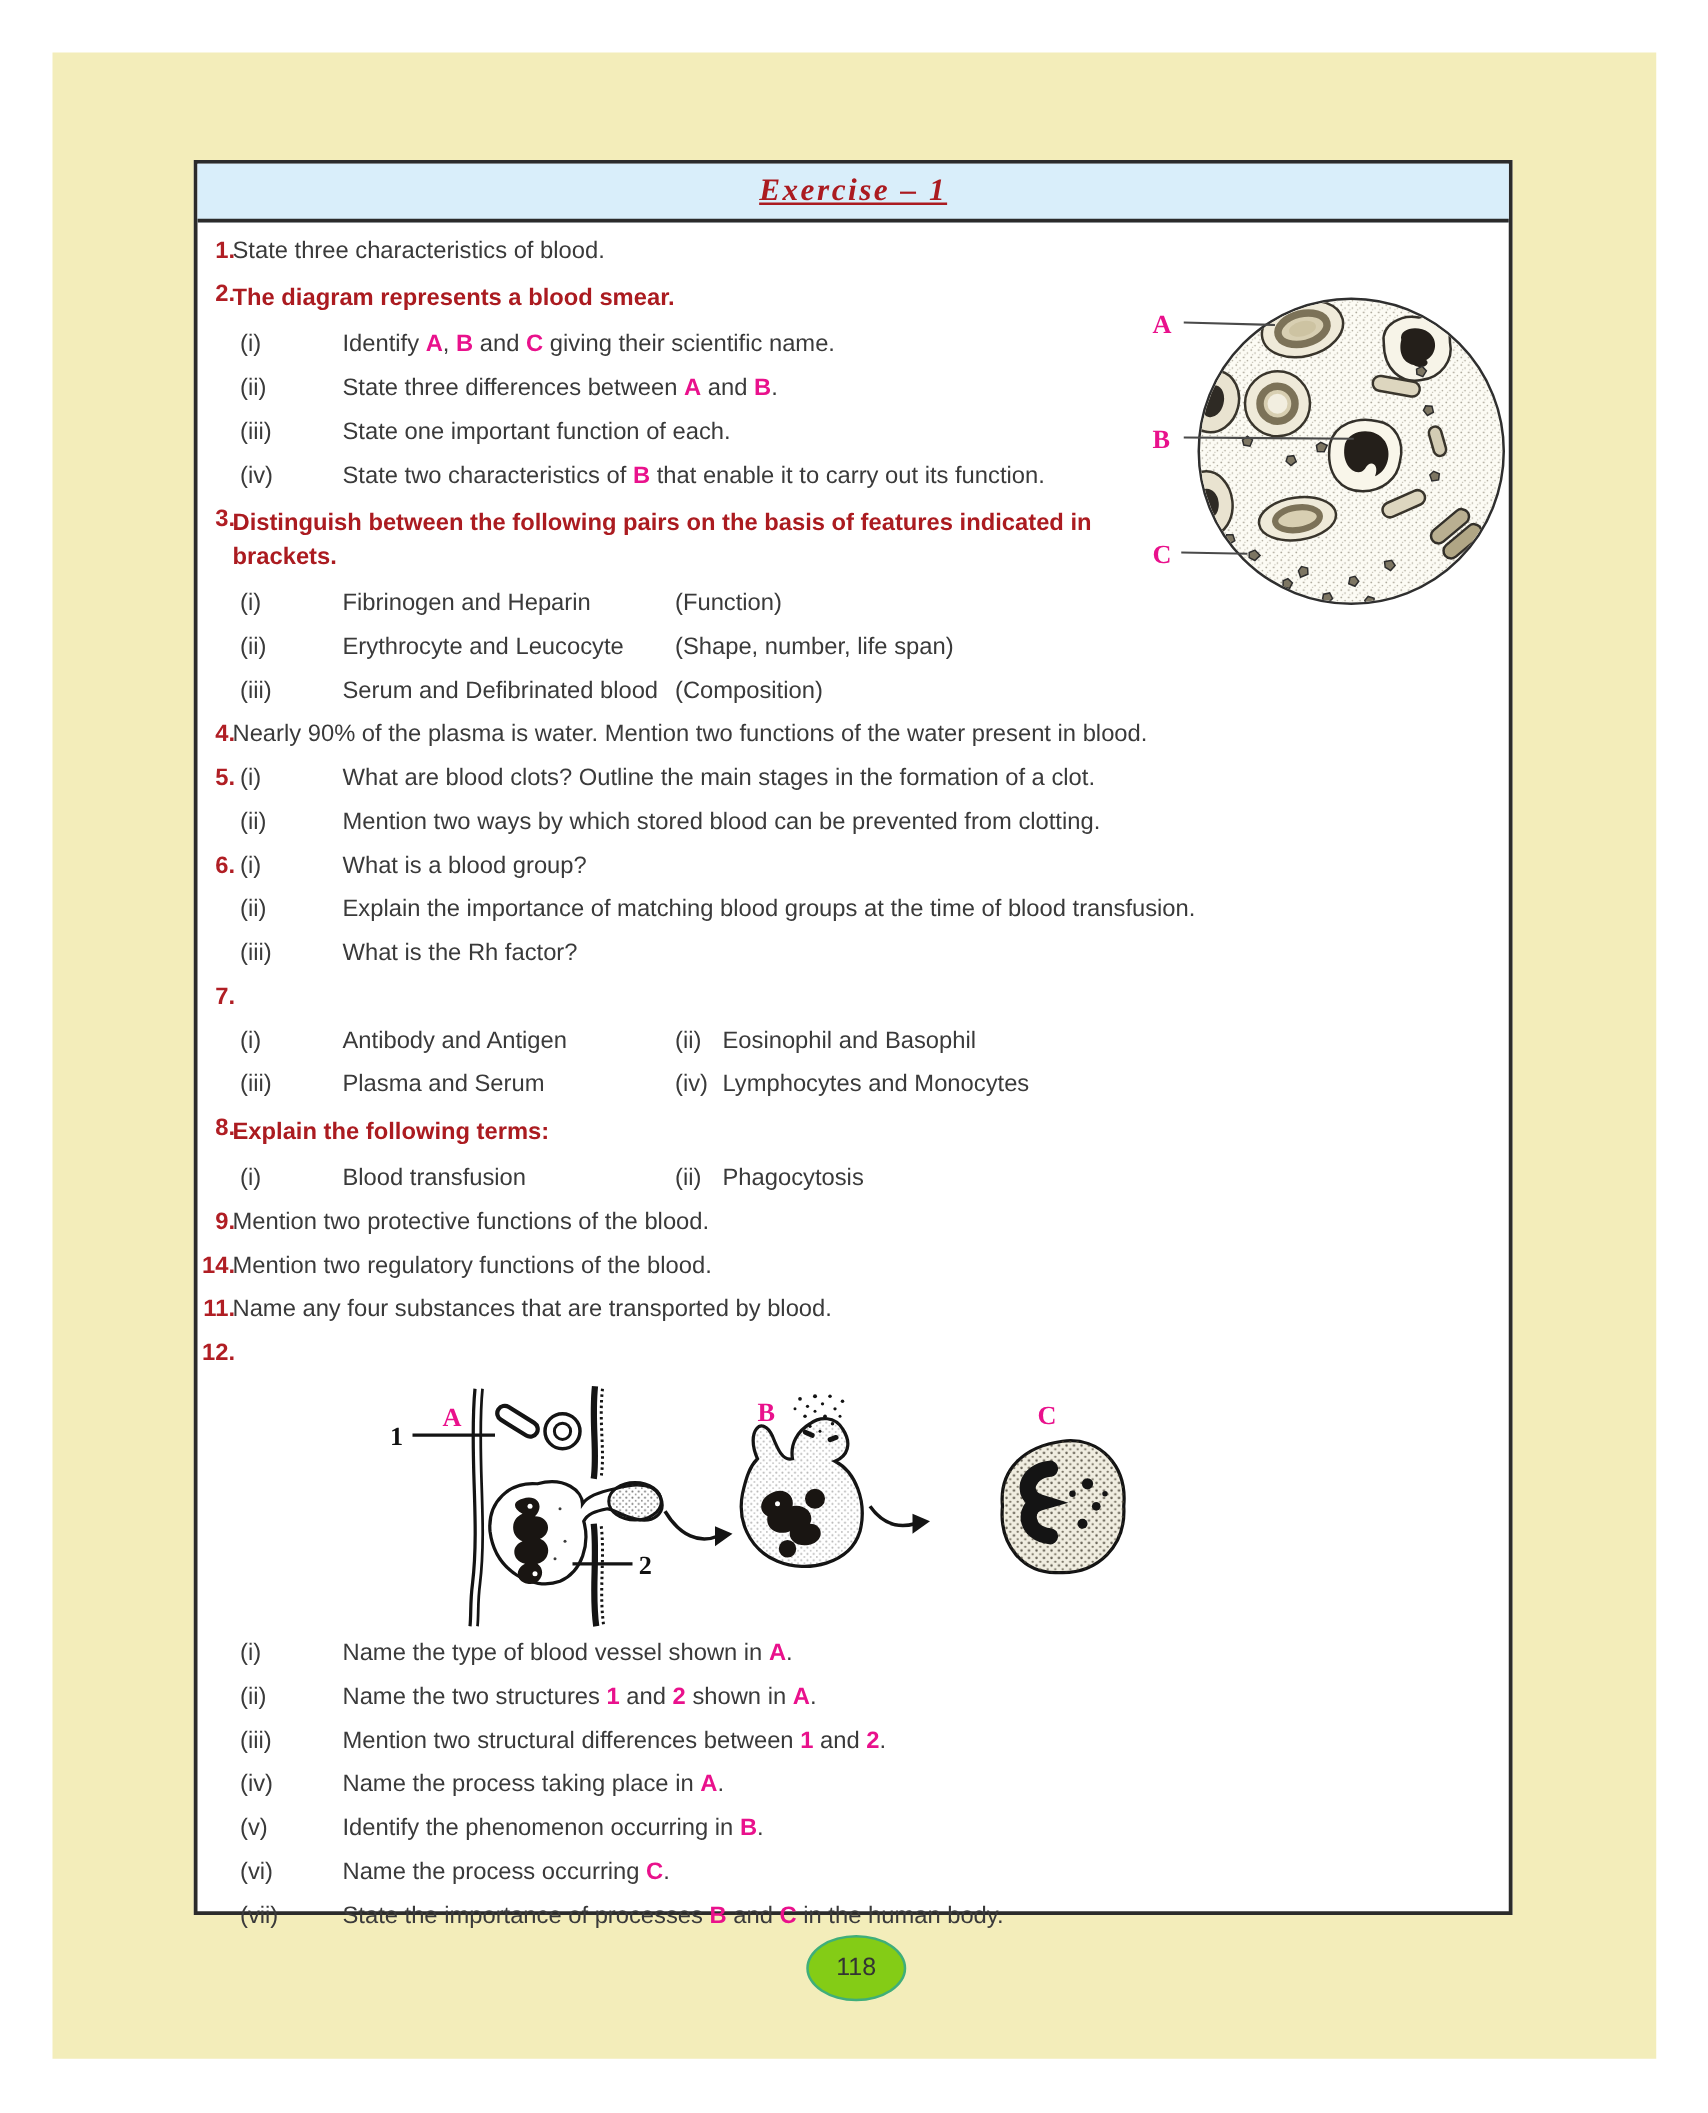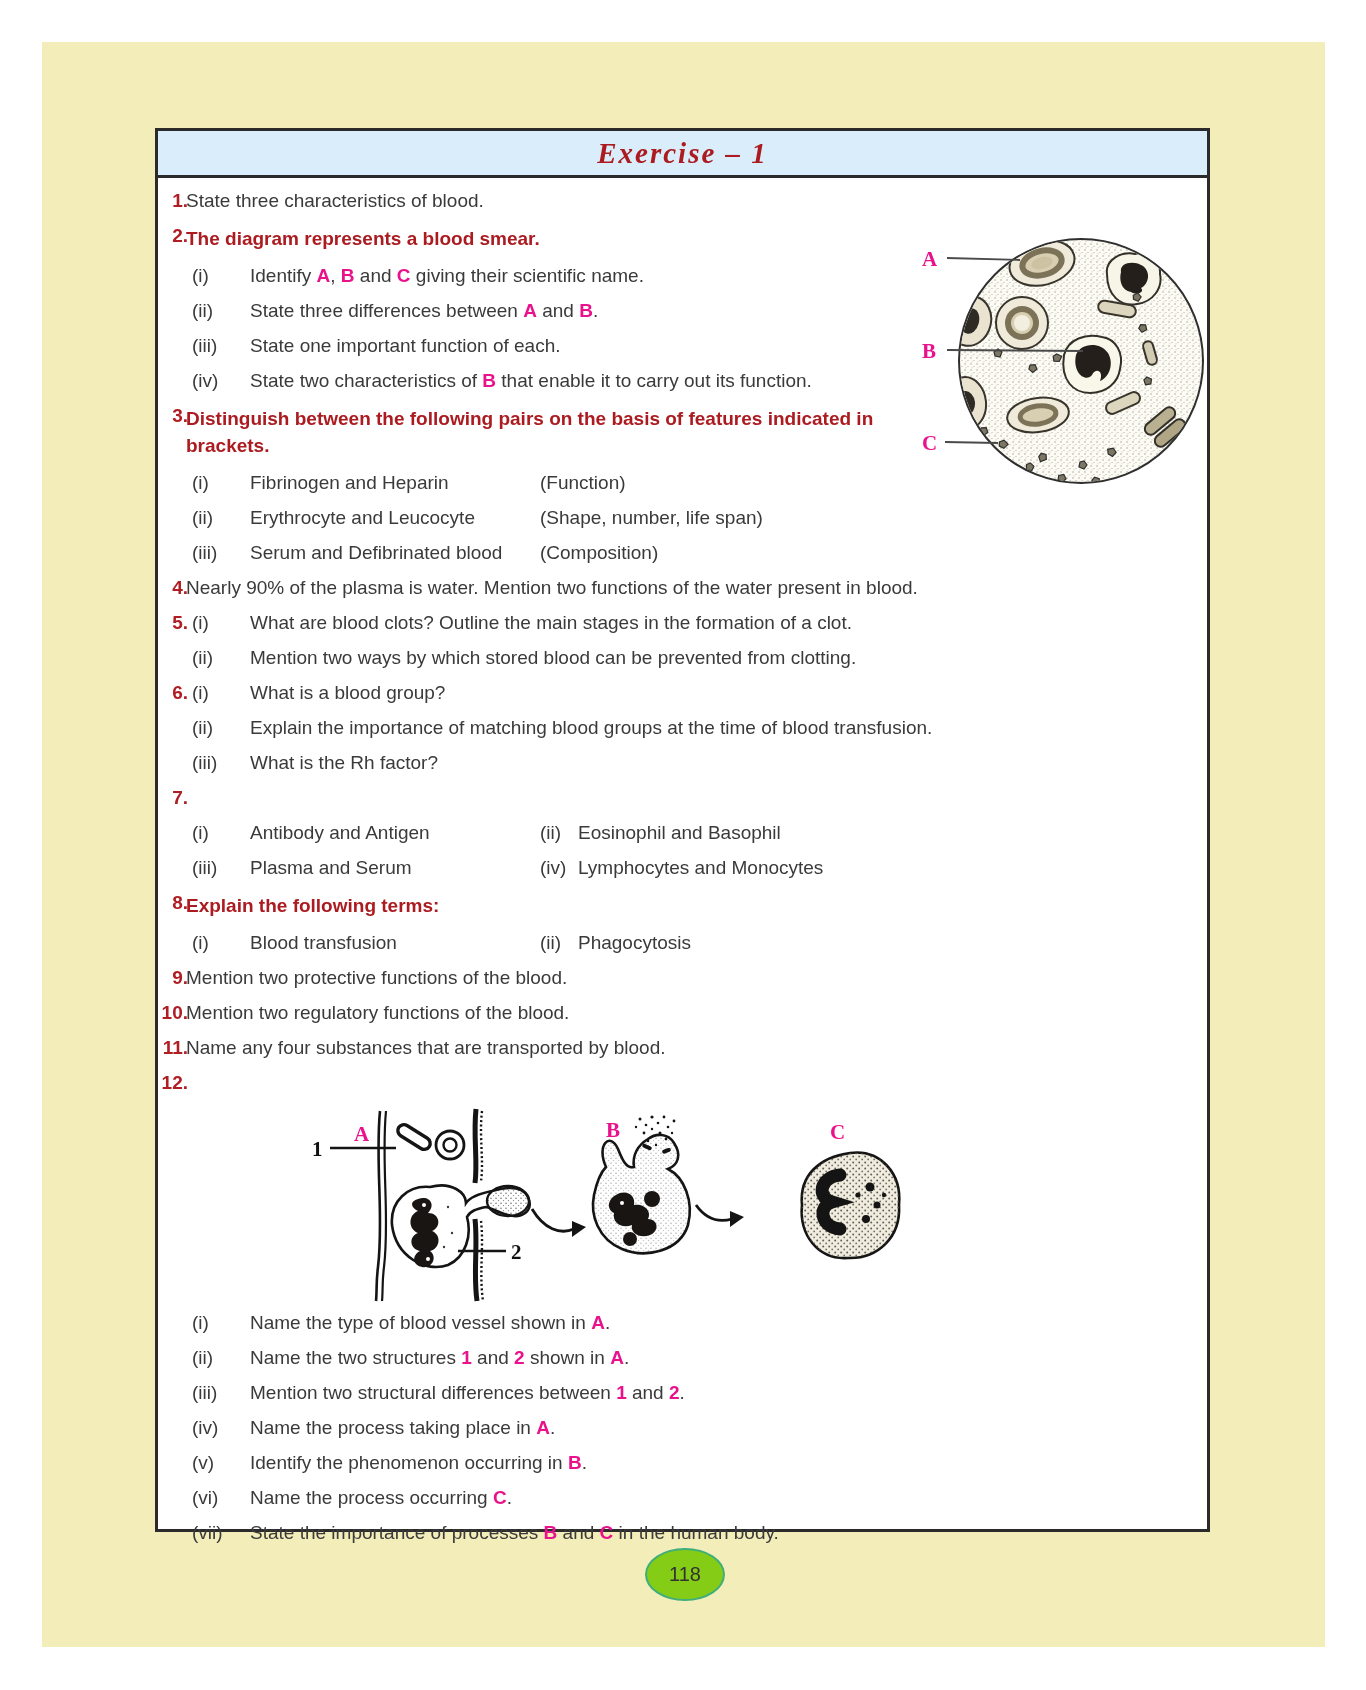--- a/index.html
+++ b/index.html
@@ -16,29 +16,29 @@
   .exercise-box{
     position:absolute;left:155px;top:128px;width:1049px;height:1398px;
     background:#ffffff;border:3px solid var(--border-dark);
   }
   .box-header{
     height:44px;background:var(--header-bg);border-bottom:3px solid var(--border-dark);
     display:flex;align-items:center;justify-content:center;
   }
   .box-title{
     font-family:"Liberation Serif", serif;font-style:italic;font-weight:700;
-    font-size:29px;color:var(--red-heading);letter-spacing:2px;
+    font-size:25px;color:var(--red-heading);letter-spacing:2px;text-decoration:underline;
   }
   .content{position:relative;padding:12px 0 4px 0;}
   .row{position:relative;line-height:22px;font-size:19px;margin-bottom:13px;min-height:22px;}
   .qnum{position:absolute;left:0;top:0;width:30px;text-align:right;font-weight:700;color:var(--number-red);}
   .qtext{margin-left:28px;}
   .qtext.red{color:var(--red-heading);font-weight:700;max-width:720px;line-height:27px;}
   .rlabel{position:absolute;left:34px;top:0;}
-  .stext{margin-left:92px;}
+  .stext{margin-left:116px;}
   .rlabel2{position:absolute;left:382px;top:0;}
   .stext2{position:absolute;left:420px;top:0;text-align:center;}
   .note{position:absolute;left:382px;top:0;}
   .mg{color:var(--magenta);font-weight:700;}
   .smear-figure{position:absolute;left:722px;top:47px;width:340px;height:292px;pointer-events:none;}
   .fig-process{margin:4px 0 9px 142px;height:196px;}
   .page-oval{
     position:absolute;left:645px;top:1548px;width:76px;height:49px;background:#84cc16;
     border:2px solid var(--oval-border);border-radius:50%;
     display:flex;align-items:center;justify-content:center;
@@ -250,21 +250,21 @@
           <span class="rlabel">(i)</span>
           <div class="stext">Blood transfusion</div>
           <span class="rlabel2">(ii)</span>
           <span class="stext2">Phagocytosis</span>
         </div>
         <div class="row">
           <span class="qnum">9.</span>
           <div class="qtext">Mention two protective functions of the blood.</div>
         </div>
         <div class="row">
-          <span class="qnum">10.</span>
+          <span class="qnum">14.</span>
           <div class="qtext">Mention two regulatory functions of the blood.</div>
         </div>
         <div class="row">
           <span class="qnum">11.</span>
           <div class="qtext">Name any four substances that are transported by blood.</div>
         </div>
         <div class="row">
           <span class="qnum">12.</span>
         </div>
         <div class="fig-process" id="fig-process">

